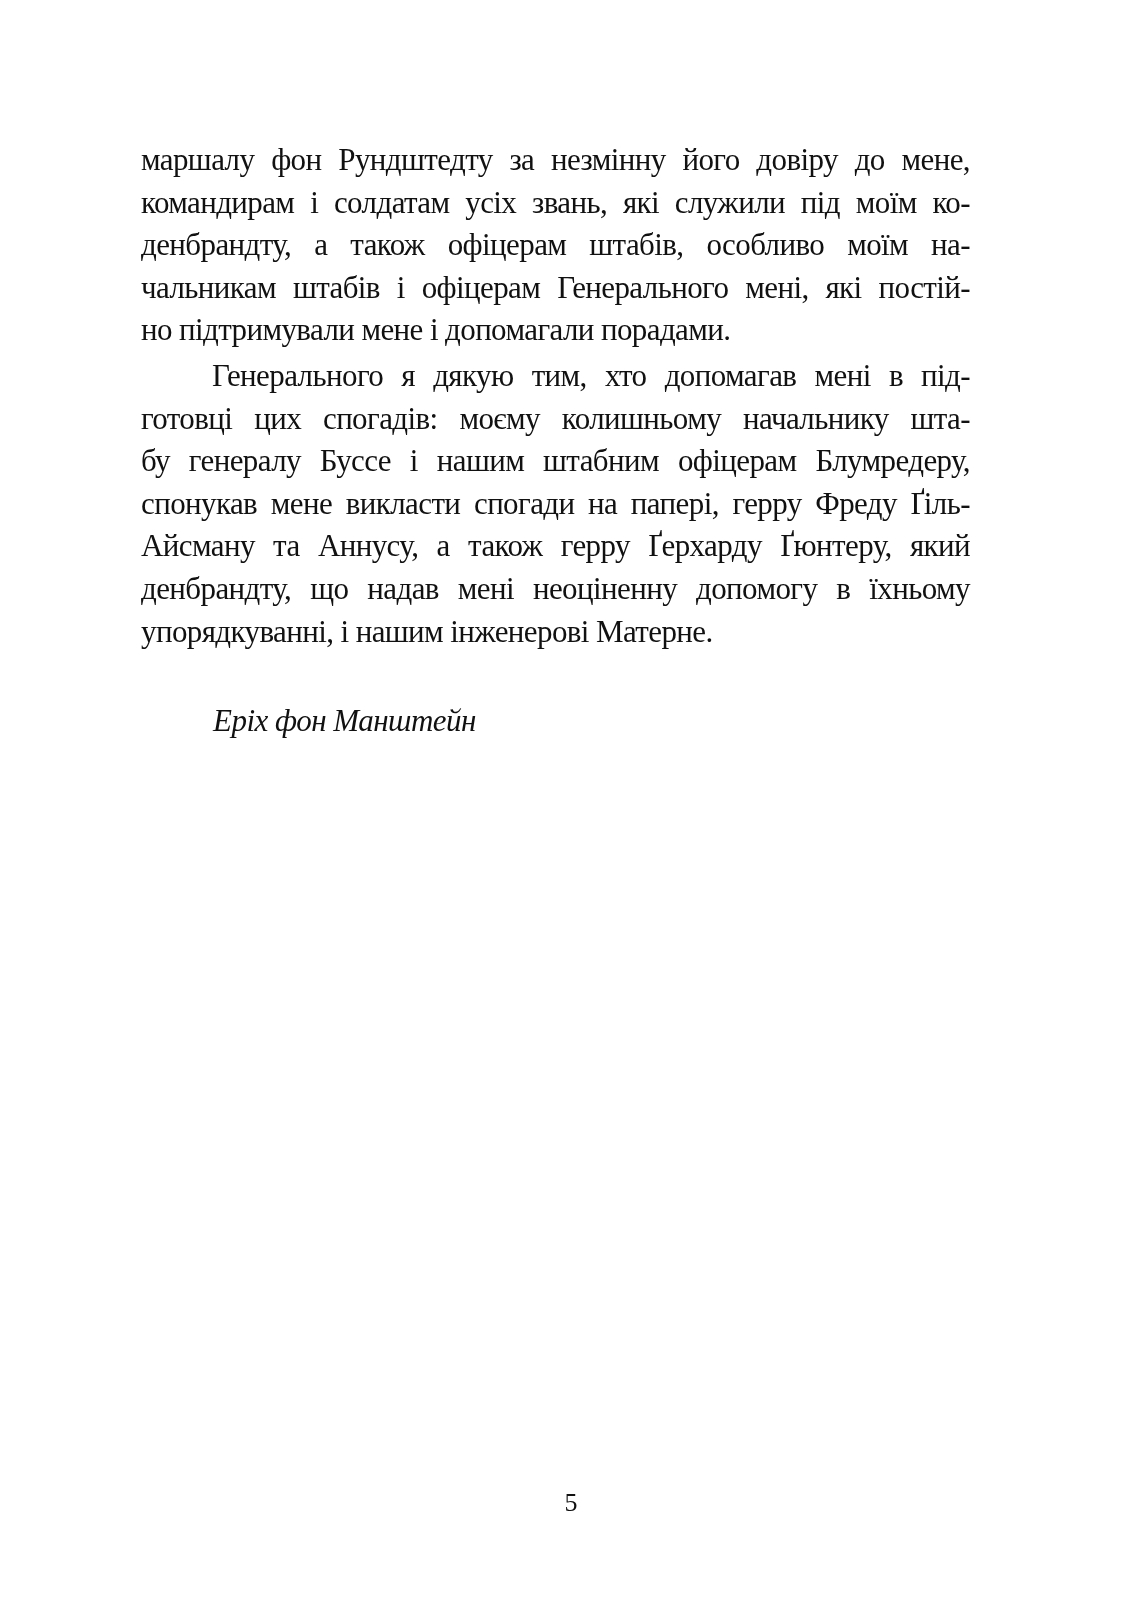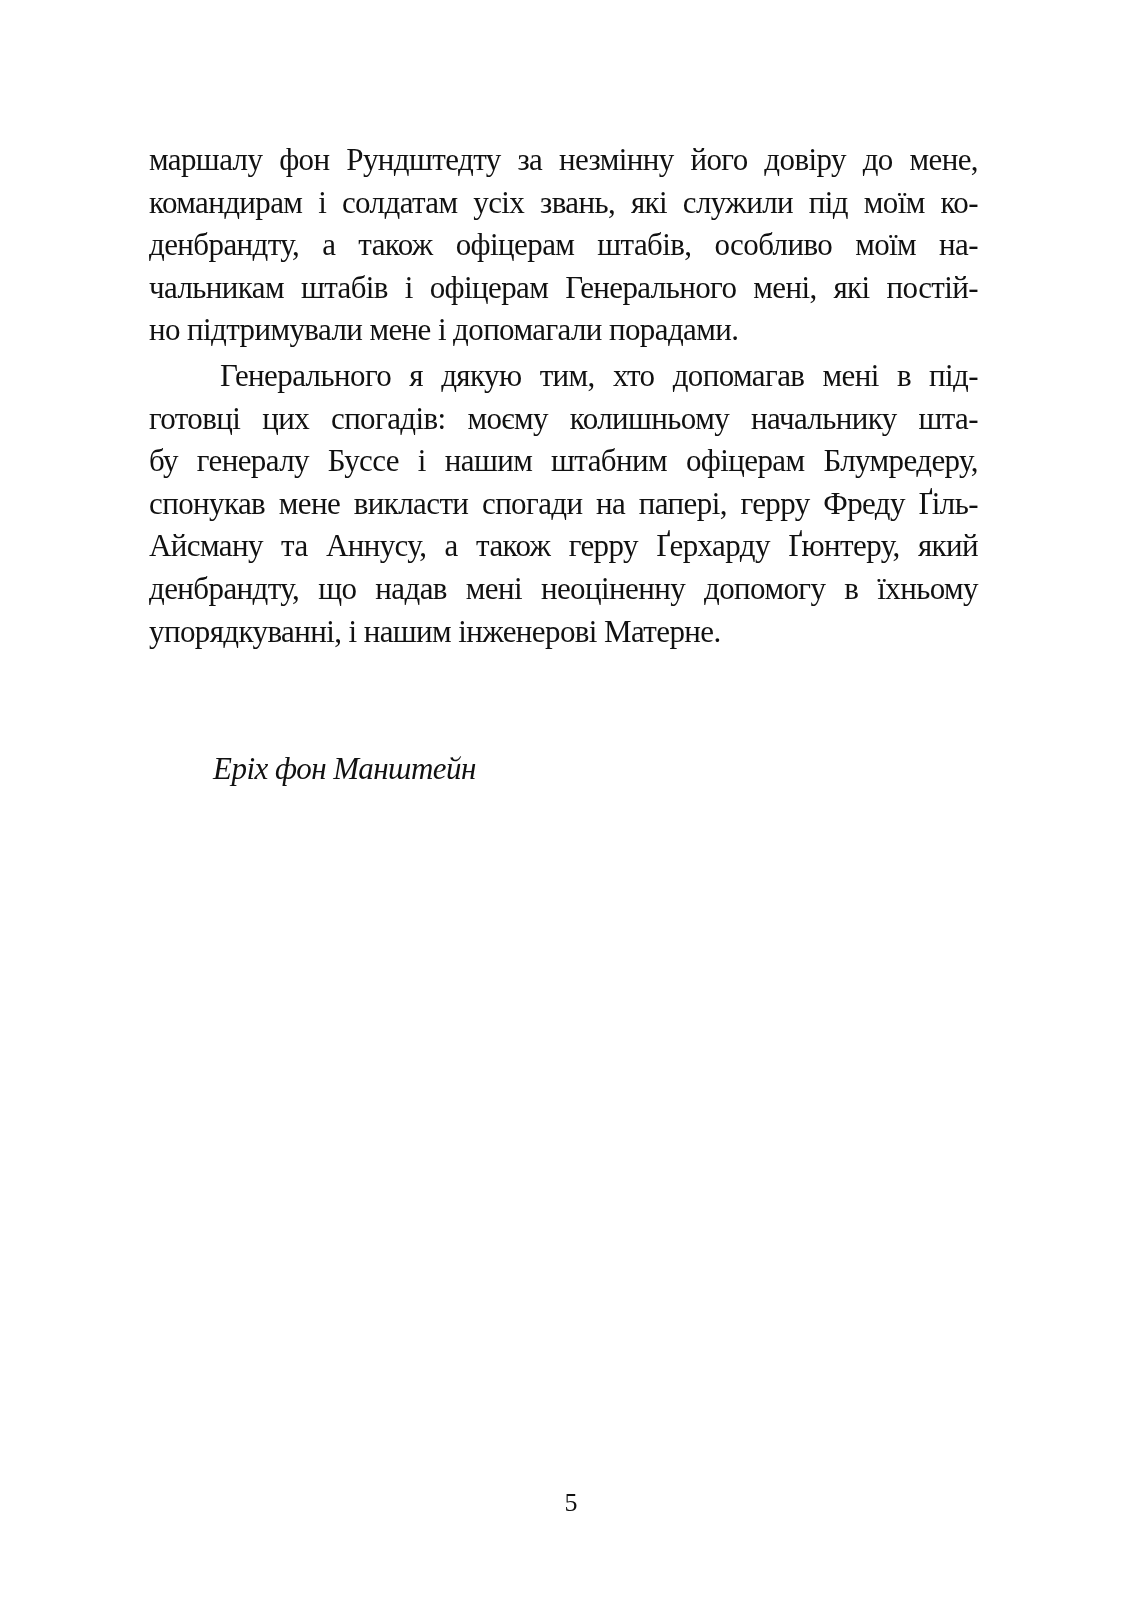--- a/index.html
+++ b/index.html
@@ -20,21 +20,20 @@
       left: 0; top: 0;
       width: 1142px;
       height: 1615px;
       background: #ffffff;
     }
     .text-block {
       position: absolute;
       left: 141px;
       top: 139px;
       width: 829px;
-      margin-left: 8px;
     }
     .line {
       display: block;
       height: 42.6px;
       line-height: 42.6px;
       font-size: 31px;
       white-space: nowrap;
       text-align: justify;
       text-align-last: justify;
       letter-spacing: -0.6px;
@@ -50,21 +49,20 @@
       height: 3px;
     }
     .signature {
       position: absolute;
       left: 213px;
       top: 700px;
       font-size: 31px;
       font-style: italic;
       line-height: 42px;
       letter-spacing: -0.5px;
-      margin-top: 48px;
     }
     .page-number {
       position: absolute;
       left: 0;
       width: 1142px;
       top: 1488px;
       text-align: center;
       font-size: 26px;
       line-height: 30px;
     }

